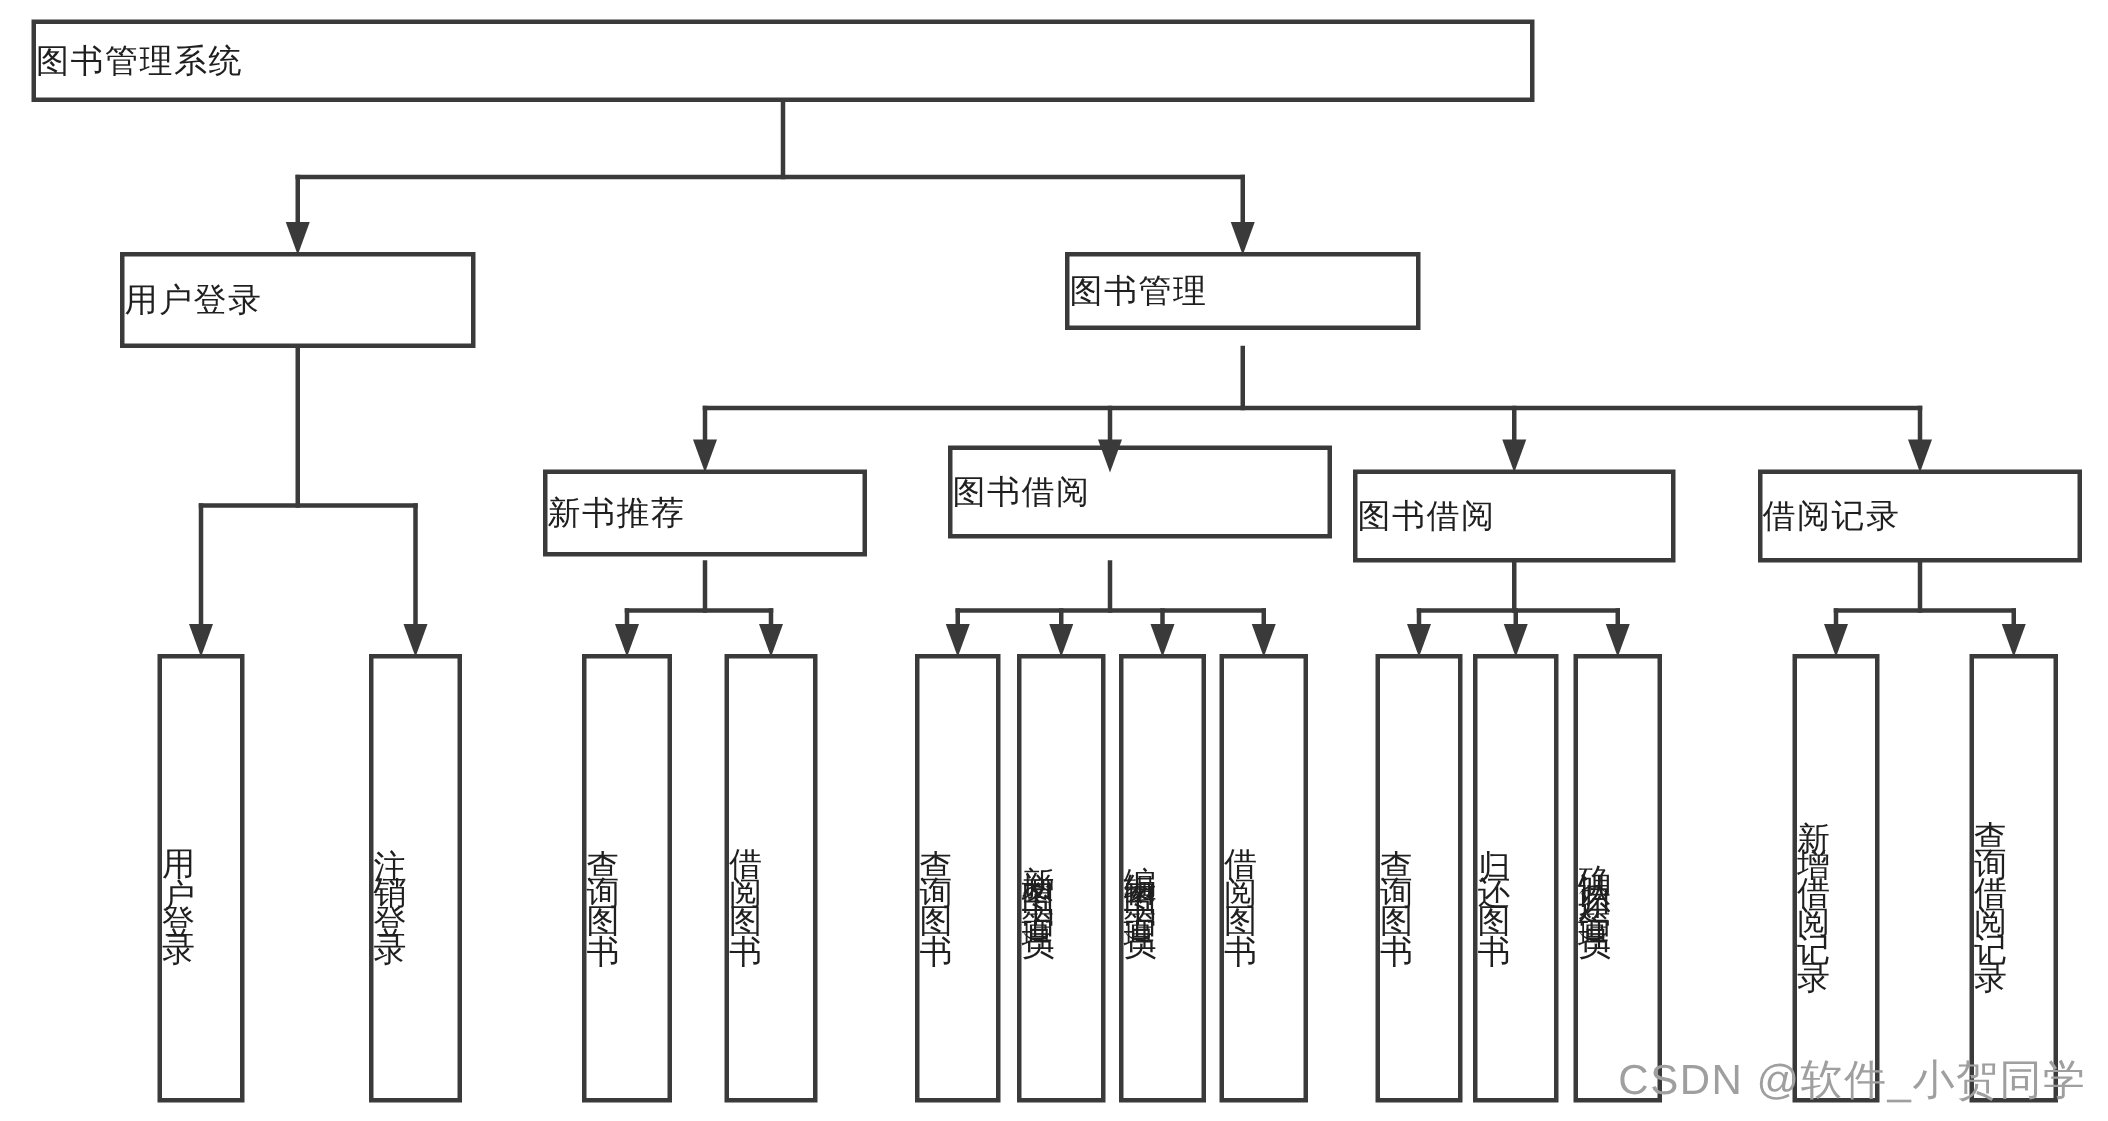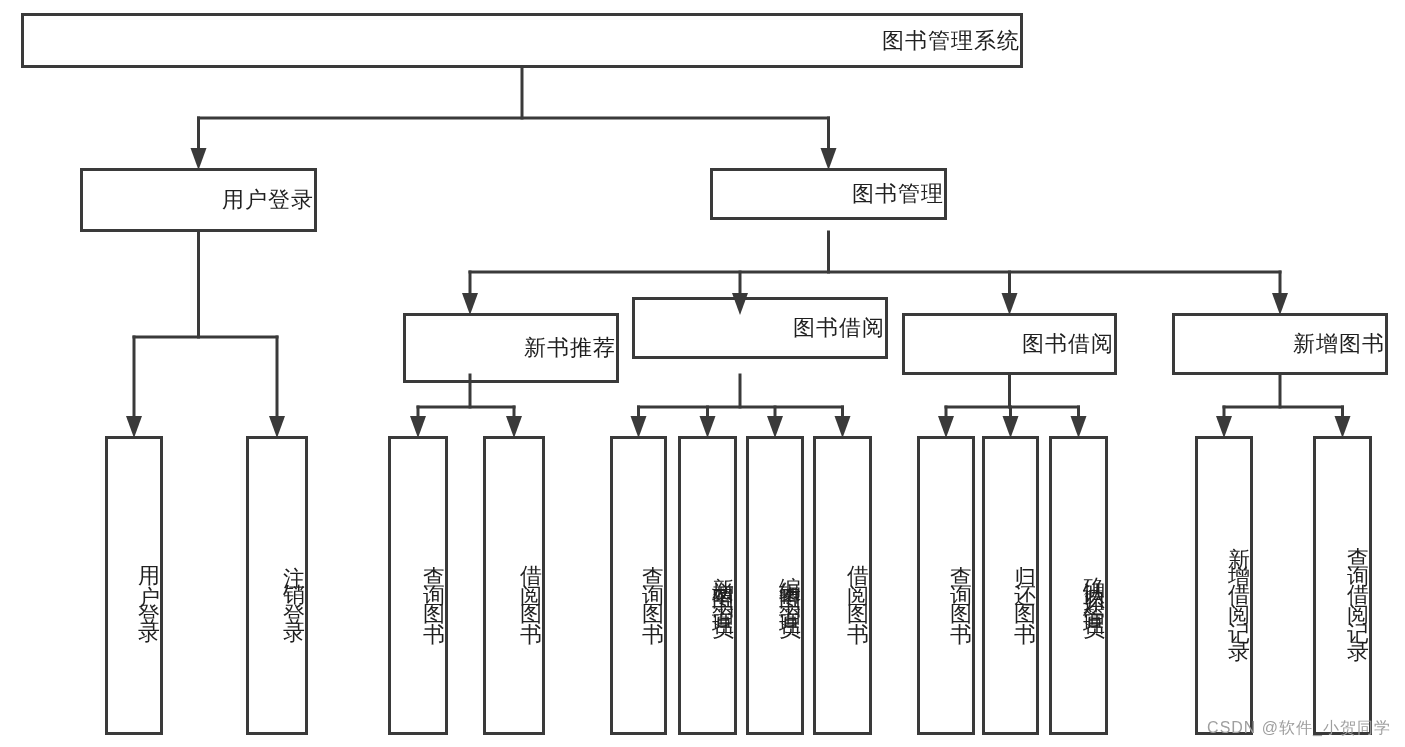--- a/index.html
+++ b/index.html
@@ -17,21 +17,21 @@
     height: 747px;
     background: var(--bg);
     overflow: hidden;
   }
   .node {
     position: absolute;
     border: 3px solid var(--line);
     background: #fff;
     display: flex;
     align-items: center;
-    justify-content: flex-end;
+    justify-content: flex-start;
     color: var(--text);
   }
   .node-label {
     font-size: 22px;
     letter-spacing: 1px;
     color: var(--text);
     white-space: nowrap;
     text-align: center;
   }
   .node.vertical .node-label {
@@ -43,51 +43,51 @@
   #connector-svg {
     position: absolute;
     left: 0; top: 0;
     width: 1405px; height: 747px;
     pointer-events: none;
   }
   .watermark {
     position: absolute;
     right: 14px;
     bottom: 8px;
-    font-size: 16px;
+    font-size: 28px;
     letter-spacing: 1px;
     color: var(--watermark);
     z-index: 10;
   }
 </style>
 </head>
 <body>
 
 <div class="canvas">
   <div id="node-layer">
       <div class="node" style="left: 21px; top: 13px; width: 1002px; height: 55px;">
         <span class="node-label">图书管理系统</span>
       </div>
       <div class="node" style="left: 80px; top: 168px; width: 237px; height: 64px;">
         <span class="node-label">用户登录</span>
       </div>
       <div class="node" style="left: 710px; top: 168px; width: 237px; height: 52px;">
         <span class="node-label">图书管理</span>
       </div>
-      <div class="node" style="left: 362px; top: 313px; width: 216px; height: 70px; margin-left: 41px;">
+      <div class="node" style="left: 362px; top: 313px; width: 216px; height: 58px;">
         <span class="node-label">新书推荐</span>
       </div>
       <div class="node" style="left: 632px; top: 297px; width: 256px; height: 62px;">
         <span class="node-label">图书借阅</span>
       </div>
       <div class="node" style="left: 902px; top: 313px; width: 215px; height: 62px;">
         <span class="node-label">图书借阅</span>
       </div>
       <div class="node" style="left: 1172px; top: 313px; width: 216px; height: 62px;">
-        <span class="node-label">新增图书</span>
+        <span class="node-label">借阅记录</span>
       </div>
       <div class="node vertical" style="left: 105px; top: 436px; width: 58px; height: 299px;">
         <span class="node-label" style="font-size: 22px; letter-spacing: 19px;">用户登录</span>
       </div>
       <div class="node vertical" style="left: 246px; top: 436px; width: 62px; height: 299px;">
         <span class="node-label" style="font-size: 22px; letter-spacing: 19px;">注销登录</span>
       </div>
       <div class="node vertical" style="left: 388px; top: 436px; width: 60px; height: 299px;">
         <span class="node-label" style="font-size: 22px; letter-spacing: 19px;">查询图书</span>
       </div>

